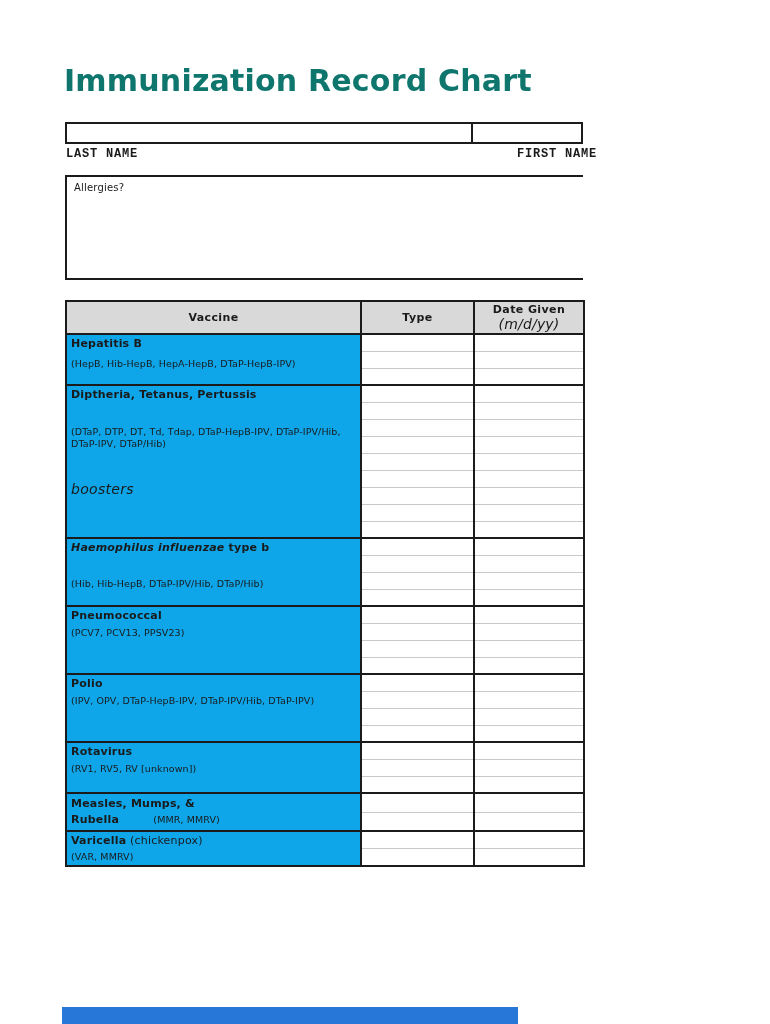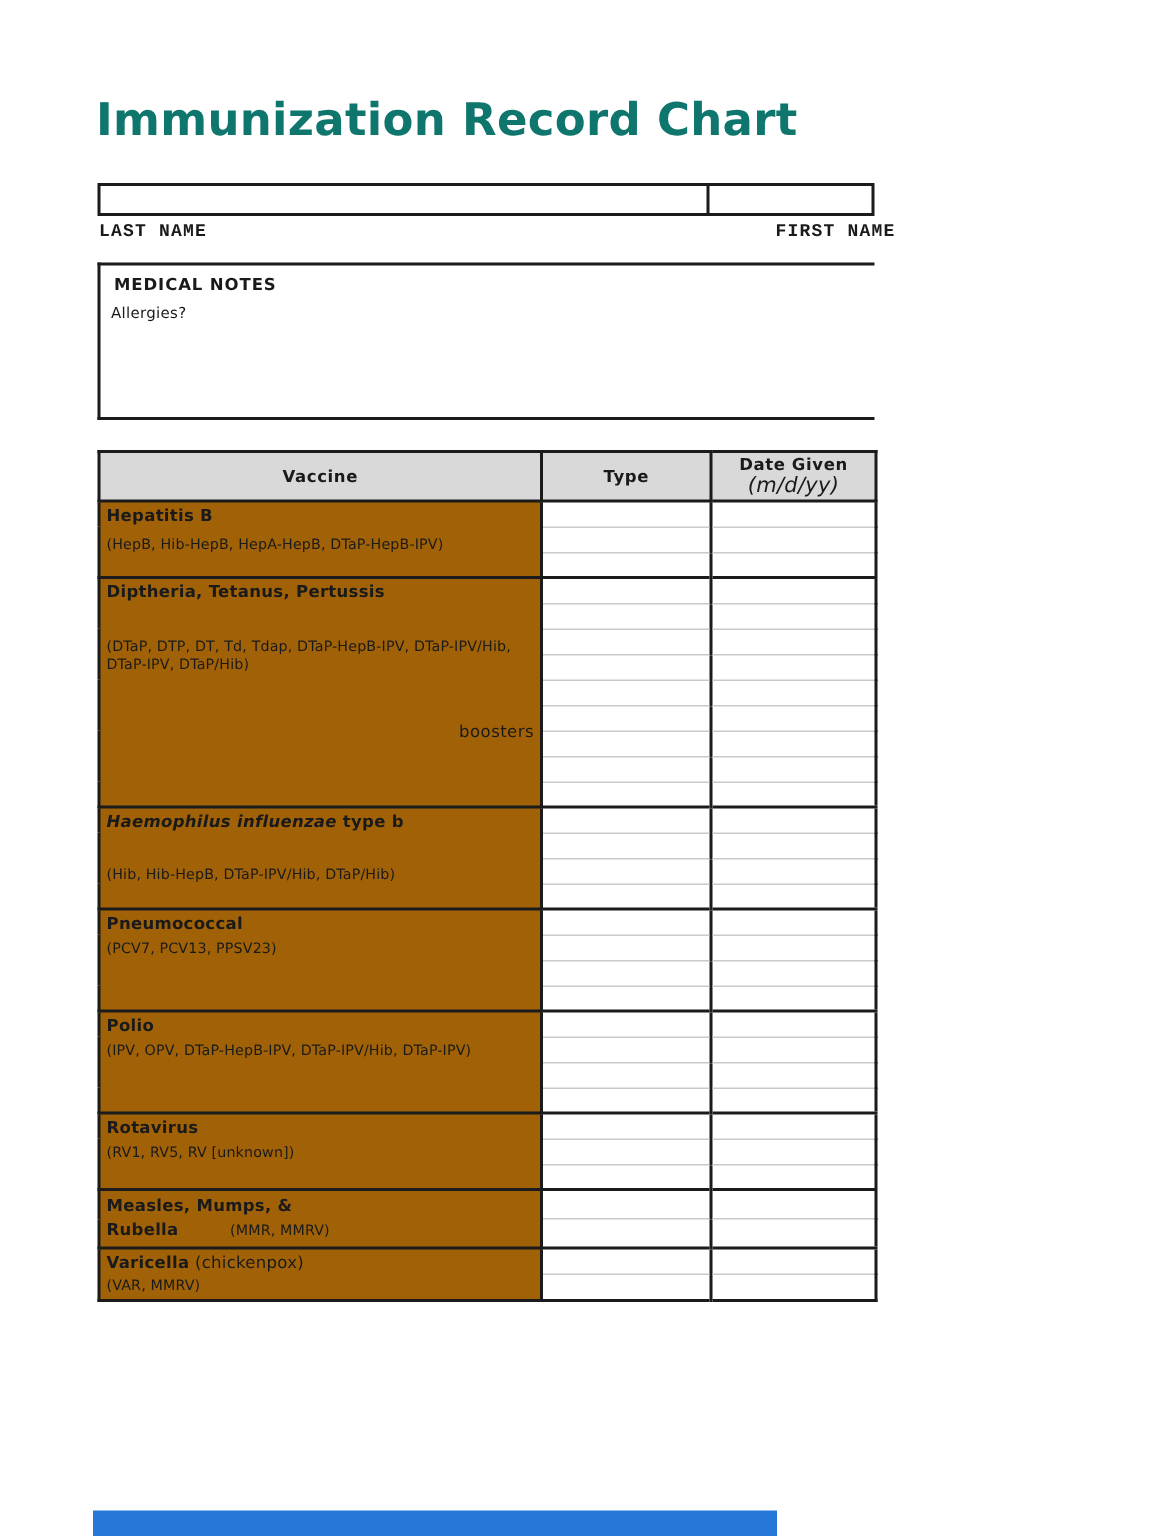--- a/index.html
+++ b/index.html
@@ -44,35 +44,35 @@
   .vax-table col.c-date{width:110px;}
   .vax-table th{
     background:#d9d9d9;border:2px solid #1b1b1b;
     font-size:11px;font-weight:bold;letter-spacing:0.4px;
     height:26px;padding:1px 2px;vertical-align:middle;
   }
   .date-sub{display:block;font-size:14px;font-weight:normal;letter-spacing:0.2px;margin-top:0px;font-style:italic;}
   .vax-table tr{height:17px;}
   .vax-table td{padding:0;}
   td.vax{
-    background:#a16207;border:2px solid #1b1b1b;vertical-align:top;
+    background:#0ea5e9;border:2px solid #1b1b1b;vertical-align:top;
     padding:2px 4px;
   }
   td.type-cell, td.date-cell{
     background:#ffffff;border-left:2px solid #1b1b1b;
     border-top:1px solid #c9c9c9;
   }
   tr.section-start td{border-top:2px solid #1b1b1b;}
   .vax-title{font-size:11px;line-height:14px;letter-spacing:0.2px;}
   .vax-title span{font-weight:normal;}
   .vax-title span.b{font-weight:bold;}
   .vax-title span.it{font-style:italic;}
   .vax-title span.sm{font-size:9.5px;letter-spacing:0.1px;padding-left:25px;}
   .vax-sub{font-size:9.5px;line-height:12px;letter-spacing:0.1px;}
-  .vax-note{font-size:11px;text-align:right;letter-spacing:0.3px;}
+  .vax-note{font-size:14px;text-align:left;letter-spacing:0.3px;font-style:italic;}
   tr.sec-hepb  .vax-sub{margin-top:7px;}
   tr.sec-dtap  .vax-sub{margin-top:24px;}
   tr.sec-dtap  .vax-note{margin-top:31px;}
   tr.sec-hib   .vax-sub{margin-top:23px;}
   tr.sec-pneumo .vax-sub,
   tr.sec-polio  .vax-sub,
   tr.sec-rota   .vax-sub{margin-top:4px;}
   tr.sec-mmr .vax-title{line-height:16px;}
   tr.sec-var .vax-sub{margin-top:3px;}
   
@@ -87,21 +87,20 @@
 <div class="page-title">Immunization Record Chart</div>
 
 <div class="name-row">
   <div class="name-cell-last"></div>
   <div class="name-cell-first"></div>
 </div>
 <div class="field-label lbl-last">LAST NAME</div>
 <div class="field-label lbl-first">FIRST NAME</div>
 
 <div class="notes-box">
-  <div class="notes-heading">MEDICAL NOTES</div>
   <div class="notes-line">Allergies?</div>
 </div>
 
 <table class="vax-table">
   <colgroup>
     <col class="c-vaccine">
       <col class="c-type">
       <col class="c-date">
   </colgroup>
   <thead>

